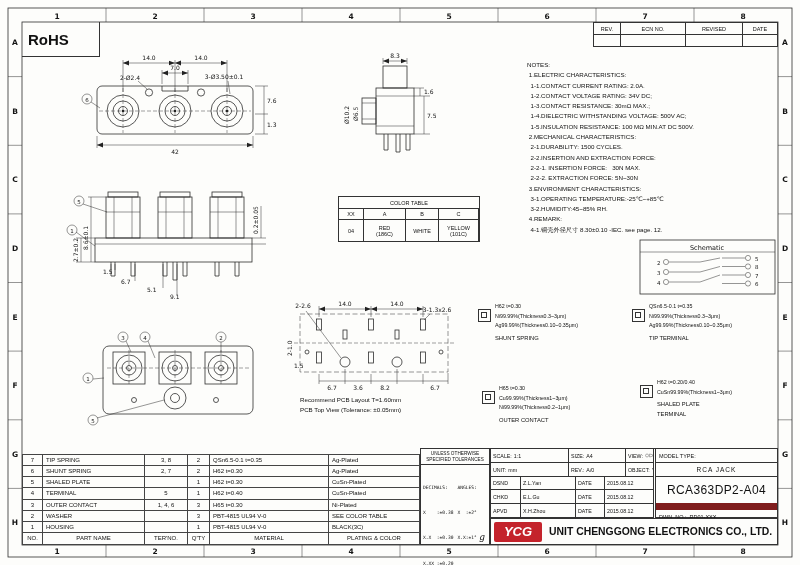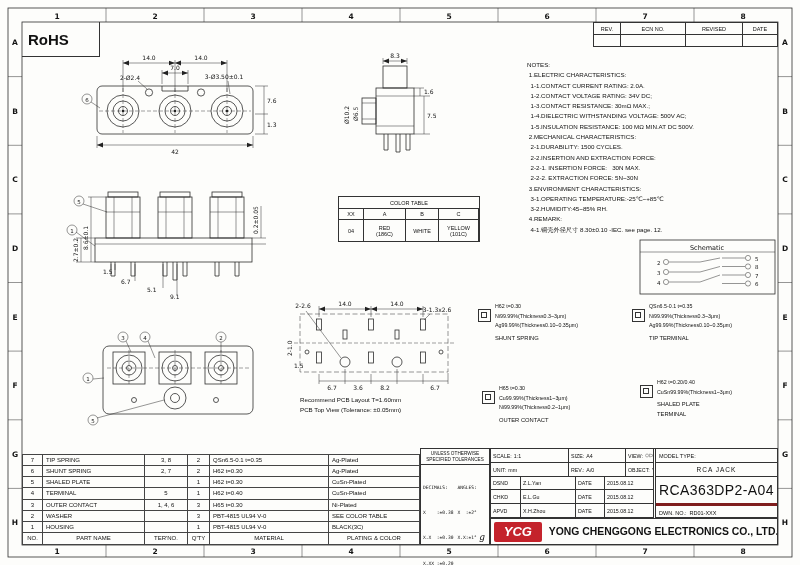--- a/index.html
+++ b/index.html
@@ -68,22 +68,22 @@
        grid-template-rows:14px 14px;border-left:1px solid #333;border-top:1px solid #333;}
   .tbB{left:490px;top:476px;width:165px;height:42px;display:grid;grid-template-columns:30px 55px 29px 49px;
        grid-template-rows:repeat(3,14px);border-left:1px solid #333;}
   .tbA>div,.tbB>div{border-right:1px solid #333;border-bottom:1px solid #333;display:flex;align-items:center;
        padding-left:2px;font-size:5.3px;overflow:hidden;white-space:nowrap;}
   .tbA .v,.tbB .v{margin-left:2px;}
   .tbC{left:655px;top:448px;width:123px;height:70px;border:1px solid #333;}
   .tbC .r1{height:13px;border-bottom:1px solid #333;display:flex;align-items:center;padding-left:3px;font-size:5.5px;}
   .tbC .r2{height:13px;border-bottom:1px solid #333;display:flex;align-items:center;justify-content:center;
            font-size:6.5px;letter-spacing:1px;}
-  .tbC .r3{height:26px;border-bottom:3px solid #7f1d1d;display:flex;align-items:center;justify-content:center;
-           font-size:14px;letter-spacing:.4px;}
+  .tbC .r3{height:26px;border-bottom:7px solid #7f1d1d;display:flex;align-items:center;justify-content:center;
+           font-size:12px;letter-spacing:.4px;}
   .tbC .r4{height:13px;display:flex;align-items:center;padding-left:3px;font-size:5.5px;gap:3px;}
   .company{left:490px;top:518px;width:288px;height:27px;border:1px solid #333;display:flex;align-items:center;}
   .logo{margin-left:3px;width:48px;height:20px;background:#c4232b;border-radius:2px;color:#fff;
         display:flex;align-items:center;justify-content:center;font-size:13px;font-weight:bold;font-style:italic;}
   .coname{margin-left:7px;font-size:10.4px;font-weight:bold;white-space:nowrap;overflow:hidden;}
   .viewsym{margin-left:2px;}
 </style>
 </head>
 <body>
 
@@ -567,16 +567,16 @@
     <div class="r2">RCA JACK</div>
     <div class="r3">RCA363DP2-A04</div>
     <div class="r4">
       <span>DWN. NO.:</span>
       <span>RD01-XXX</span>
     </div>
   </div>
 
   <div class="abs company">
     <div class="logo">YCG</div>
-    <div class="coname">YONG CHENGGONG ELECTRONICS CO., LTD.</div>
+    <div class="coname">UNIT CHENGGONG ELECTRONICS CO., LTD.</div>
   </div>
 
 </div>
 
 </body></html>

